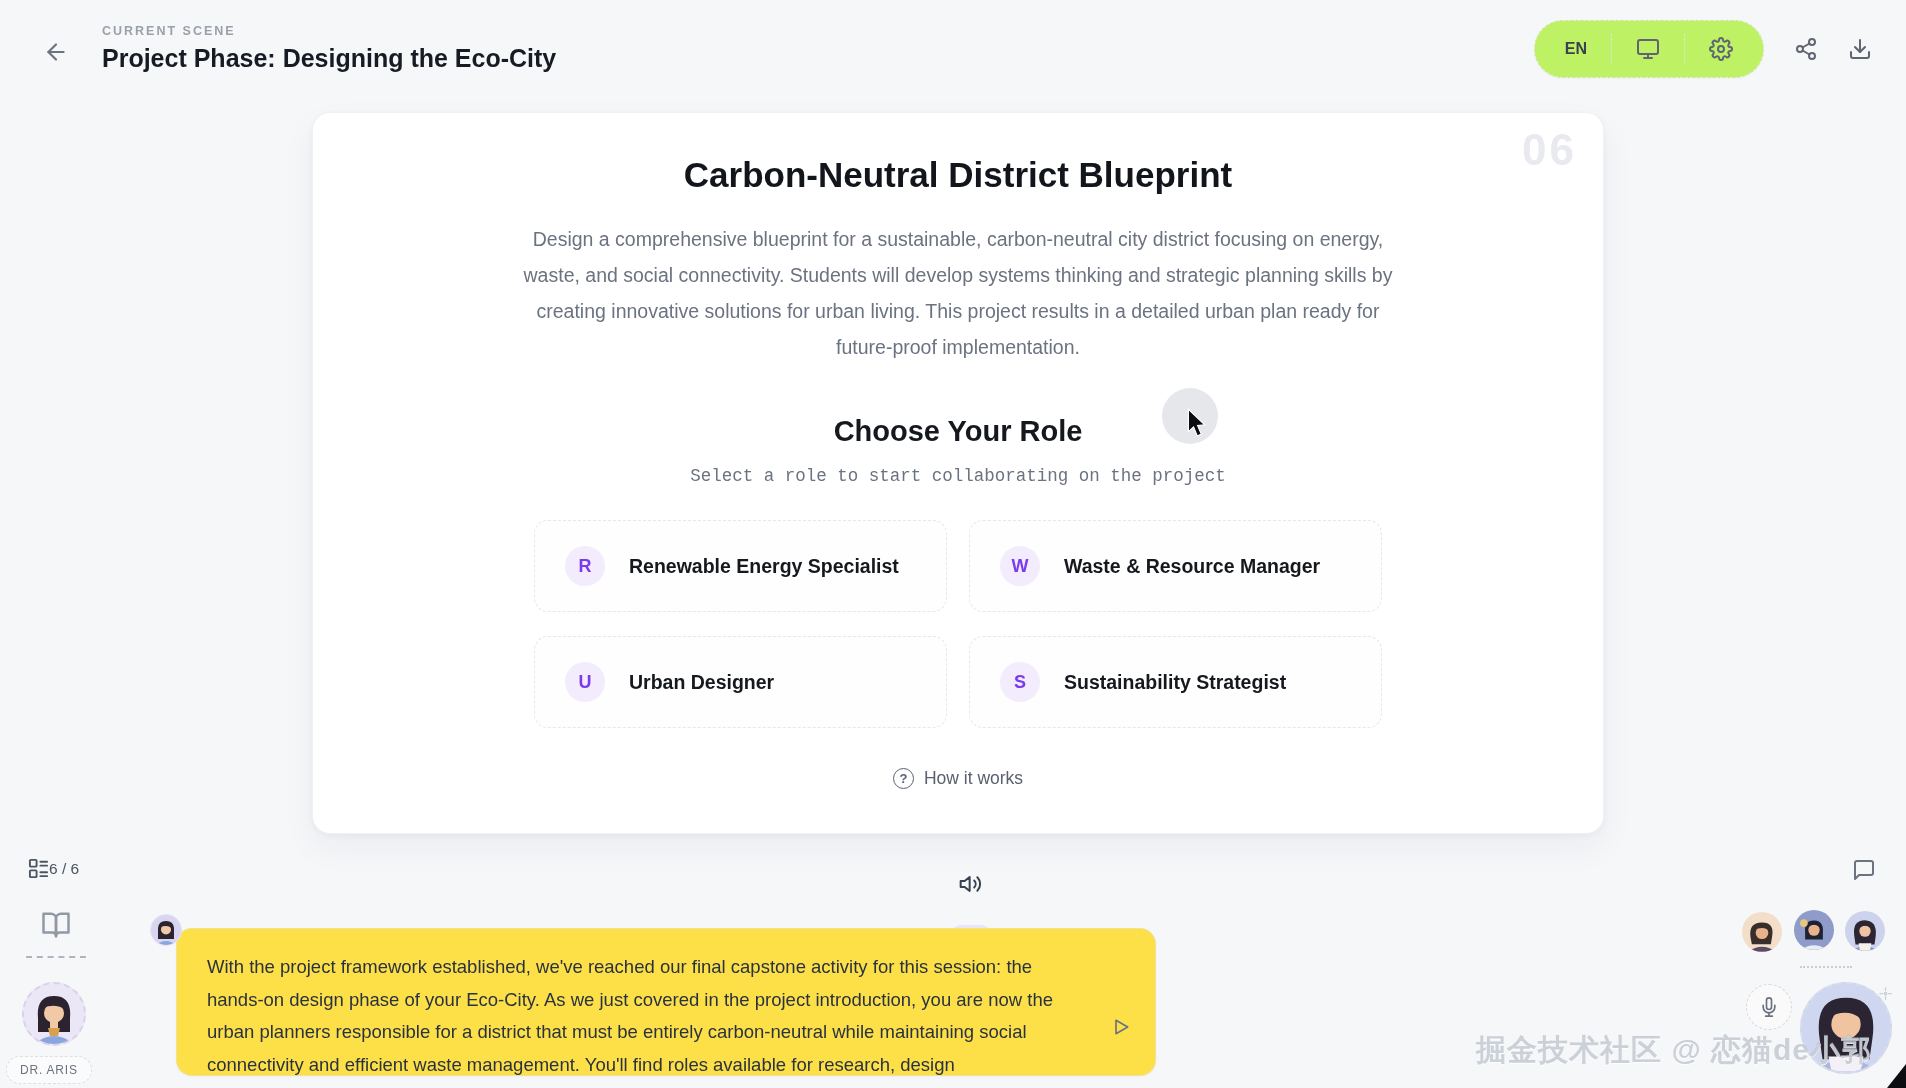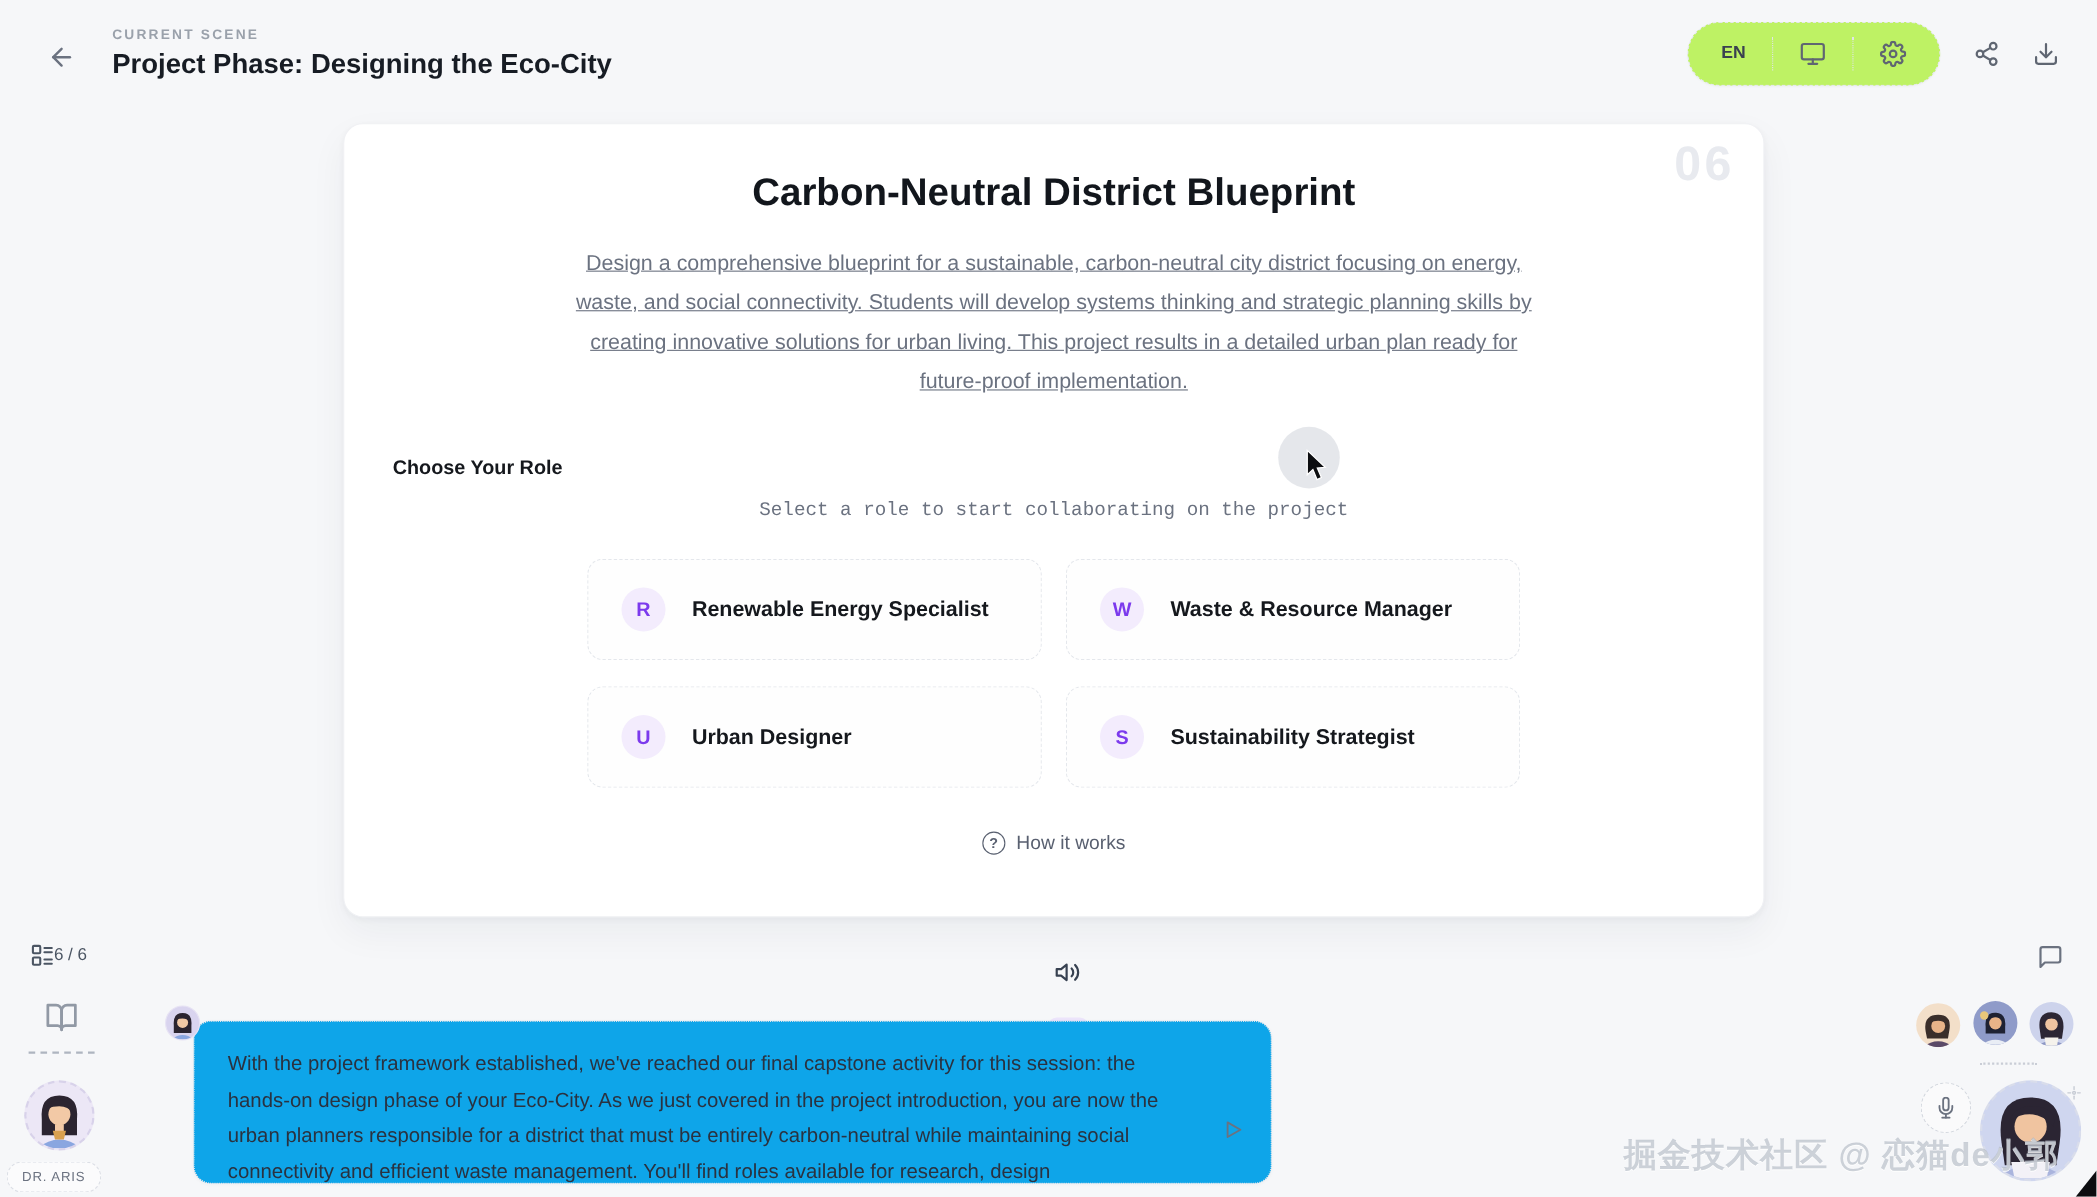--- a/index.html
+++ b/index.html
@@ -29,22 +29,22 @@
   .icon-btn { color:#5f6672; display:flex; align-items:center; justify-content:center; cursor:pointer; }
 
   
   .scene-card { position:absolute; left:312px; top:112px; width:1292px; height:722px;
     background:#ffffff; border:1px solid #f0f1f4; border-radius:18px;
     box-shadow:0 2px 6px rgba(25,30,50,.04), 0 14px 34px rgba(25,30,50,.05); }
   .page-number { position:absolute; right:26px; top:12px; font-size:44px; font-weight:800;
     letter-spacing:3px; color:#e8eaef; }
   .card-title { margin-top:42px; text-align:center; font-size:35px; font-weight:bold; color:#12161c; }
   .card-desc { margin:26px auto 0; width:870px; text-align:center;
-    font-size:19.5px; line-height:36px; color:#6b7280;text-decoration:underline; }
-  .roles-heading { margin-top:50px; text-align:left; font-size:18px; font-weight:bold; color:#15181d;padding-left:44px; }
+    font-size:19.5px; line-height:36px; color:#6b7280; }
+  .roles-heading { margin-top:50px; text-align:center; font-size:29px; font-weight:bold; color:#15181d; }
   .roles-subheading { margin-top:18px; text-align:center; font-size:17.5px; color:#6b7280;font-family:Liberation Mono, monospace; }
 
   .roles-grid { margin:34px auto 0; width:848px; display:grid;
     grid-template-columns:1fr 1fr; column-gap:22px; row-gap:24px; }
   .role-card { height:92px; background:#fefefe; border:1.5px dashed #e4e7ec; border-radius:14px;
     display:flex; align-items:center; padding-left:30px; gap:24px; cursor:pointer; }
   .role-badge { width:40px; height:40px; border-radius:50%; background:#f3ecfd;
     color:#7c3aed; font-weight:bold; font-size:18px;
     display:flex; align-items:center; justify-content:center; flex:0 0 auto; }
   .role-label { font-size:19.5px; font-weight:bold; color:#15181d; }
@@ -86,21 +86,21 @@
     display:flex; align-items:flex-end; justify-content:center; cursor:pointer; }
   .narrator-name { position:absolute; left:6px; top:1056px; padding:6px 13px;
     border:1.5px dashed #dcdfe6; border-radius:999px; background:#fbfbfc;
     font-size:12px; font-weight:normal; letter-spacing:.8px; color:#6b7280; }
 
   
   .msg-avatar { position:absolute; left:150px; top:914px; width:32px; height:32px;
     border-radius:50%; background:#d9d4ef; overflow:hidden; z-index:5;
     display:flex; align-items:flex-end; justify-content:center; border:1px solid #e7e3f4; }
   .msg-box { position:absolute; left:176px; top:928px; width:980px; height:148px;
-    background:#0ea5e9; border:1.5px dotted #e0e3e9; border-radius:16px;
+    background:#fde047; border:1.5px dotted #e0e3e9; border-radius:16px;
     padding:22px 78px 0 30px; overflow:hidden;
     box-shadow:0 1px 3px rgba(25,30,50,.03); }
   .msg-text { font-size:18.5px; line-height:32.5px; color:#2a3240; }
   .msg-play { position:absolute; right:24px; top:88px; color:#6b7280; cursor:pointer; }
 
   
   .peer-avatar { position:absolute; width:40px; height:40px; border-radius:50%;
     overflow:hidden; display:flex; align-items:flex-end; justify-content:center; cursor:pointer; }
   .peer-1 { left:1742px; top:912px; background:#f3dfc9; }
   .peer-2 { left:1794px; top:910px; background:#8f9bc9; }

